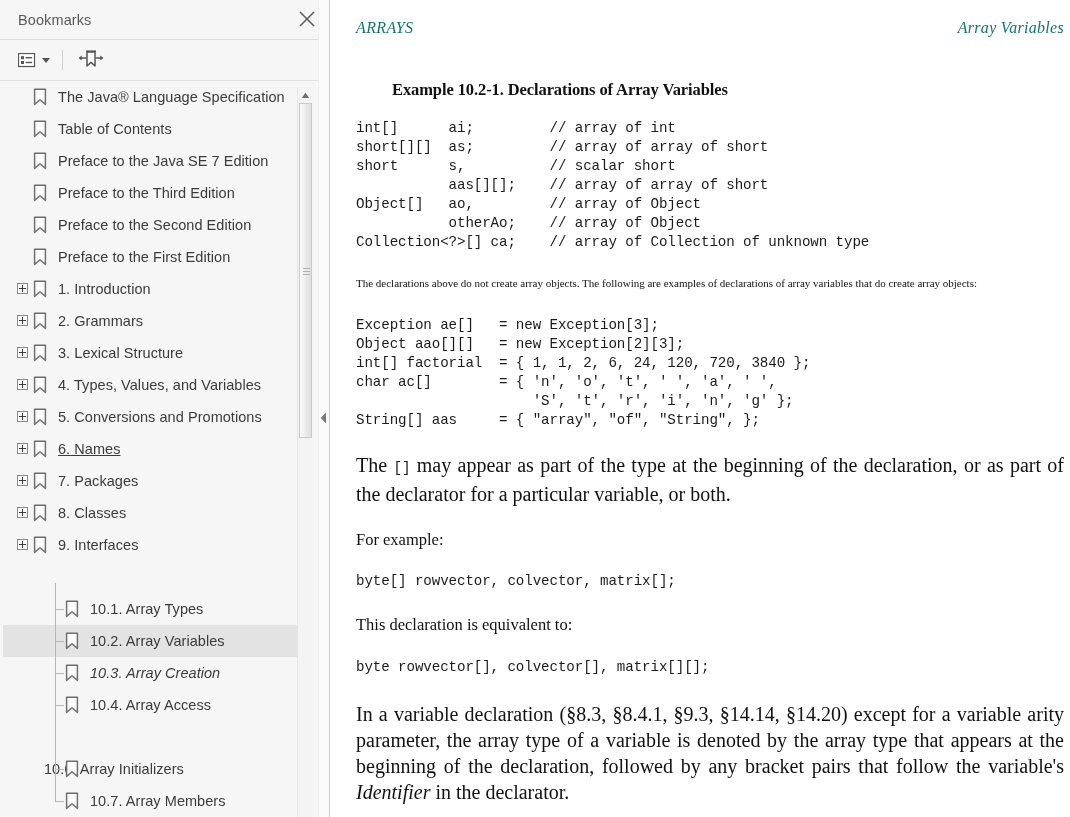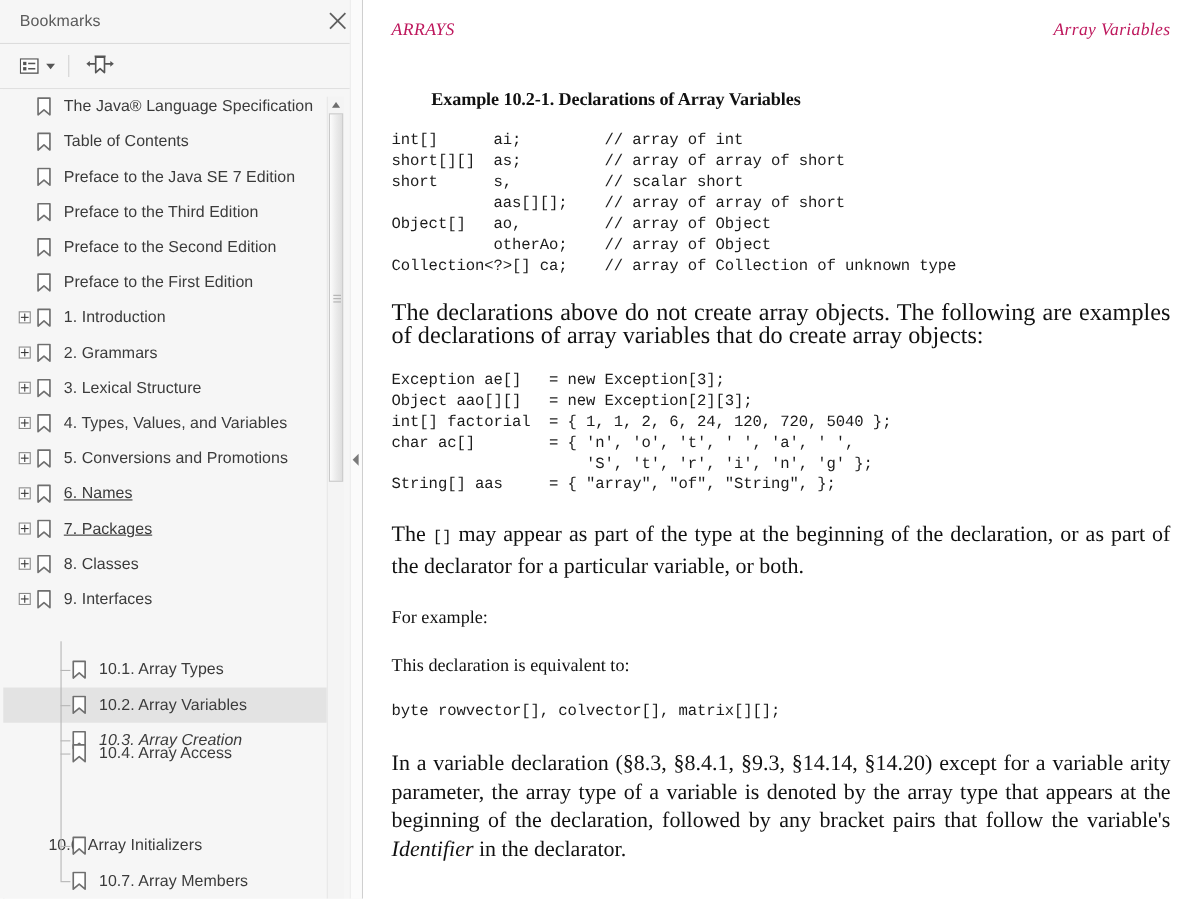--- a/index.html
+++ b/index.html
@@ -216,21 +216,21 @@
   }
   #running-head {
     position: absolute;
     left: 26px; right: 6px;
     top: 19px;
     display: flex;
     justify-content: space-between;
     font-family: "Liberation Serif", serif;
     font-style: italic;
     font-size: 16px;
-    color: #be185d;
+    color: #0f766e;
   }
   #rh-left { letter-spacing: 0.4px; }
   #rh-right { letter-spacing: 0.3px; }
 
   #body-col {
     position: absolute;
     left: 26px;
     right: 6px;
     top: 80px;
   }
@@ -253,21 +253,21 @@
   }
   .code-ind { margin-left: 72px; }
   .code-ind2 { margin-left: 38px; }
   p.para {
     font-family: "Liberation Serif", serif;
     color: #111;
     margin: 0;
     text-align: justify;
   }
   .p-small {
-    font-size: 22px;
+    font-size: 11px;
     line-height: 21px;
     margin-left: 36px;
     margin-right: 2px;
   }
   .p-big {
     font-size: 20px;
     line-height: 26px;
   }
   .p-lead {
     font-size: 16.5px;
@@ -421,21 +421,21 @@
             <span class="bm-label" style="margin-left: 55px; text-decoration: underline;">6. Names</span>
           </div>
           <div class="bm-row" style="top: 384px; position: absolute; left: 0px; right: 0px;">
             <div class="toggle" style="left: 14px; top: 10px;">
               <span class="h"></span>
               <span class="v"></span>
             </div>
             <span class="bm-icon" style="left: 30px; top: 7px;"><svg width="14" height="18" viewBox="0 0 14 18">
                 <path d="M1.6 1.2 h10.8 v15.2 l-5.4 -4.6 l-5.4 4.6 z" fill="#ffffff" stroke="#6f6f6f" stroke-width="1.5" stroke-linejoin="round"></path>
               </svg></span>
-            <span class="bm-label" style="margin-left: 55px; text-decoration: underline;">7. Packages</span>
+            <span class="bm-label" style="margin-left: 55px;">7. Packages</span>
           </div>
           <div class="bm-row" style="top: 416px; position: absolute; left: 0px; right: 0px; text-align: right;">
             <div class="toggle" style="left: 14px; top: 10px;">
               <span class="h"></span>
               <span class="v"></span>
             </div>
             <span class="bm-icon" style="left: 30px; top: 7px;"><svg width="14" height="18" viewBox="0 0 14 18">
                 <path d="M1.6 1.2 h10.8 v15.2 l-5.4 -4.6 l-5.4 4.6 z" fill="#ffffff" stroke="#6f6f6f" stroke-width="1.5" stroke-linejoin="round"></path>
               </svg></span>
             <span class="bm-label" style="margin-left: 55px;">8. Classes</span>
@@ -464,21 +464,21 @@
             <span class="tree-line-h" style="left: 52px; top: 16px;"></span>
             <span class="bm-label" style="margin-left: 87px;">10.2. Array Variables</span>
           </div>
           <div class="bm-row" style="top: 576px; position: absolute; left: 0px; right: 0px; font-style: italic;">
             <span class="bm-icon" style="left: 62px; top: 7px;"><svg width="14" height="18" viewBox="0 0 14 18">
                 <path d="M1.6 1.2 h10.8 v15.2 l-5.4 -4.6 l-5.4 4.6 z" fill="#ffffff" stroke="#6f6f6f" stroke-width="1.5" stroke-linejoin="round"></path>
               </svg></span>
             <span class="tree-line-h" style="left: 52px; top: 16px;"></span>
             <span class="bm-label" style="margin-left: 87px;">10.3. Array Creation</span>
           </div>
-          <div class="bm-row" style="top: 588px; position: absolute; left: 0px; right: 0px;">
+          <div class="bm-row" style="top: 608px; position: absolute; left: 0px; right: 0px;">
             <span class="bm-icon" style="left: 62px; top: 7px;"><svg width="14" height="18" viewBox="0 0 14 18">
                 <path d="M1.6 1.2 h10.8 v15.2 l-5.4 -4.6 l-5.4 4.6 z" fill="#ffffff" stroke="#6f6f6f" stroke-width="1.5" stroke-linejoin="round"></path>
               </svg></span>
             <span class="tree-line-h" style="left: 52px; top: 16px;"></span>
             <span class="bm-label" style="margin-left: 87px;">10.4. Array Access</span>
           </div>
           <div class="bm-row" style="top: 672px; position: absolute; left: 0px; right: 0px;">
             <span class="bm-icon" style="left: 62px; top: 7px;"><svg width="14" height="18" viewBox="0 0 14 18">
                 <path d="M1.6 1.2 h10.8 v15.2 l-5.4 -4.6 l-5.4 4.6 z" fill="#ffffff" stroke="#6f6f6f" stroke-width="1.5" stroke-linejoin="round"></path>
               </svg></span>
@@ -537,29 +537,30 @@
 short      s,          // scalar short
            aas[][];    // array of array of short
 Object[]   ao,         // array of Object
            otherAo;    // array of Object
 Collection&lt;?&gt;[] ca;    // array of Collection of unknown type</pre>
 
         <p class="para p-small" style="margin-top:21px">The declarations above do not create array objects. The following are examples of declarations of array variables that do create array objects:</p>
 
         <pre class="code code-ind" style="margin-top:22px">Exception ae[]   = new Exception[3];
 Object aao[][]   = new Exception[2][3];
-int[] factorial  = { 1, 1, 2, 6, 24, 120, 720, 5040 };
+int[] factorial  = { 1, 1, 2, 6, 24, 120, 720, 3840 };
 char ac[]        = { 'n', 'o', 't', ' ', 'a', ' ',
                      'S', 't', 'r', 'i', 'n', 'g' };
 String[] aas     = { "array", "of", "String", };</pre>
 
         <p class="para p-big" style="margin-top:22px"><span>The </span><code class="inline">[]</code><span> may appear as part of the type at the beginning of the declaration, or as part of the declarator for a particular variable, or both.</span></p>
 
         <p class="para p-lead" style="margin-top:22px">For example:</p>
 
+        <pre class="code code-ind2" style="margin-top:22px">byte[] rowvector, colvector, matrix[];</pre>
 
         <p class="para p-lead" style="margin-top:23px">This declaration is equivalent to:</p>
 
         <pre class="code code-ind2" style="margin-top:23px">byte rowvector[], colvector[], matrix[][];</pre>
 
         <p class="para p-big" style="margin-top:24px"><span>In a variable declaration (§8.3, §8.4.1, §9.3, §14.14, §14.20) except for a variable arity parameter, the array type of a variable is denoted by the array type that appears at the beginning of the declaration, followed by any bracket pairs that follow the variable's </span><em class="ital">Identifier</em><span> in the declarator.</span></p>
 
       </div>
     </div>
   </div>

